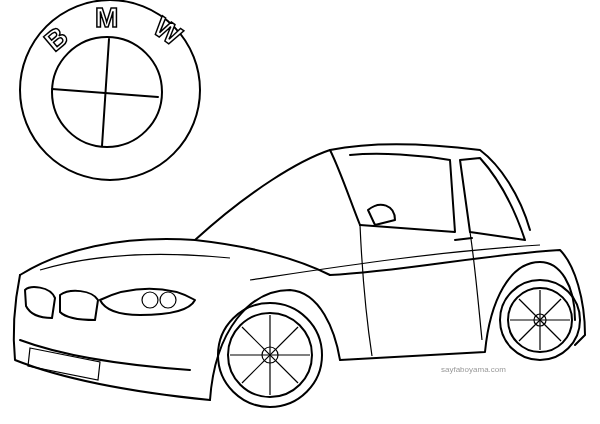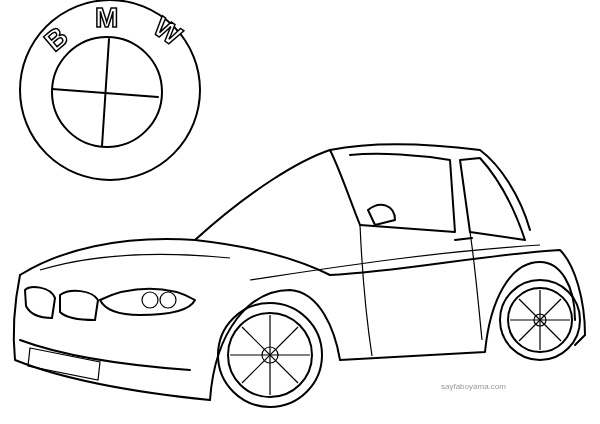--- a/index.html
+++ b/index.html
@@ -1,18 +1,18 @@
 <!DOCTYPE html>
 <html><head>
 <meta charset="utf-8">
 <style>
   html, body { margin:0; padding:0; background:#ffffff; }
   body { width:600px; height:424px; position:relative; overflow:hidden; font-family:"Liberation Sans", sans-serif; }
   svg { position:absolute; left:0; top:0; }
-  .wm { position:absolute; left:441px; top:382px; font-size:8px; color:#9a9a9a; }
+  .wm { position:absolute; left:441px; top:365px; font-size:8px; color:#9a9a9a; }
   .ol { fill:none; stroke:#000; stroke-width:2; stroke-linejoin:round; stroke-linecap:round; }
   .thin { fill:none; stroke:#000; stroke-width:1.2; }
 </style>
 </head>
 <body>
 
 <svg width="600" height="424" viewBox="0 0 600 424">
 
   <g>
     <circle cx="110" cy="90" r="90" class="ol"></circle>

